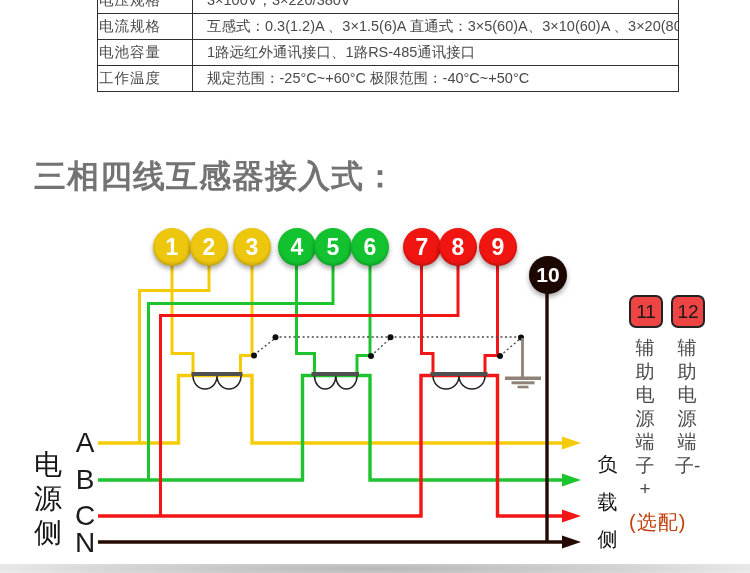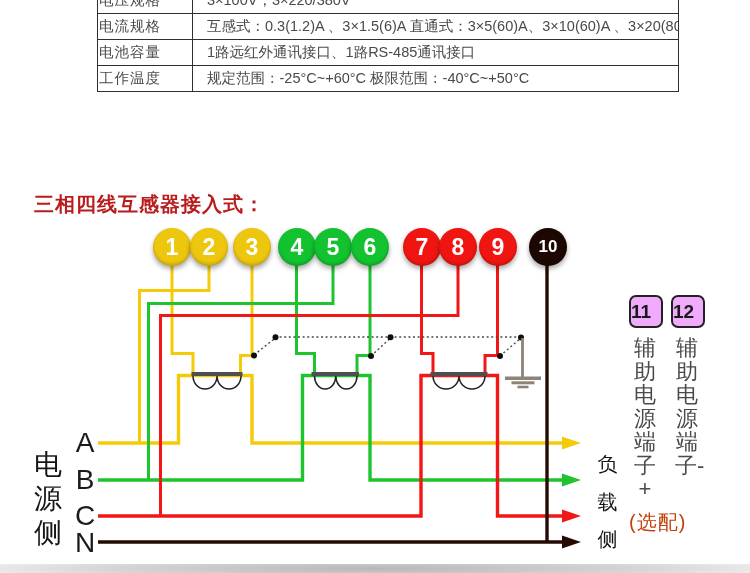--- a/index.html
+++ b/index.html
@@ -16,41 +16,41 @@
   .spec-table td{
     border:1px solid #2f2f2f;height:23px;
     font-size:14.5px;color:#4a4a4a;line-height:1.1;
     white-space:nowrap;overflow:hidden;
   }
   .spec-table td.lbl{width:92px;text-align:left;letter-spacing:1px;}
   .spec-table td.val{padding-left:14px;}
   
   .heading{
     position:absolute;left:34px;top:155px;
-    font-size:20px;font-weight:bold;color:#b91c1c;letter-spacing:1px;margin-top:36px;
+    font-size:32px;font-weight:bold;color:#737373;letter-spacing:1px;
   }
   
   svg.wires{position:absolute;left:0;top:0;}
   .term{
     position:absolute;top:228px;width:38px;height:38px;border-radius:50%;
     color:#fff;font-size:23px;font-weight:bold;text-align:center;line-height:38px;
     box-shadow:0 3px 5px rgba(0,0,0,.35), inset 0 -2px 3px rgba(0,0,0,.18);
   }
   .t-y{background:#edc60e;}
   .t-g{background:#12c32f;}
   .t-r{background:#f11511;}
-  .t-k{background:#1d0702;font-size:17px;}
+  .t-k{background:#1d0702;font-size:21px;margin-top:28px;}
   .auxbox{
     position:absolute;top:295px;width:30px;height:29px;
-    border:2.5px solid #222;border-radius:7px;background:#f0abfc;
-    font-size:19px;font-weight:bold;color:#1a1a1a;line-height:29px;
+    border:2.5px solid #222;border-radius:7px;background:#ef4444;
+    font-size:19px;font-weight:normal;color:#1a1a1a;text-align:center;line-height:29px;
   }
   .auxcol{
     position:absolute;top:336px;width:24px;
-    font-size:22px;line-height:23.5px;color:#4a4a4a;
+    font-size:19px;line-height:23.5px;color:#4a4a4a;
     text-align:center;word-break:break-all;
   }
   .optional{
     position:absolute;left:629px;top:509px;
     font-size:20px;color:#c2410c;letter-spacing:1px;
   }
   .side-label{
     position:absolute;font-weight:normal;color:#161616;
     word-break:break-all;text-align:center;
   }

